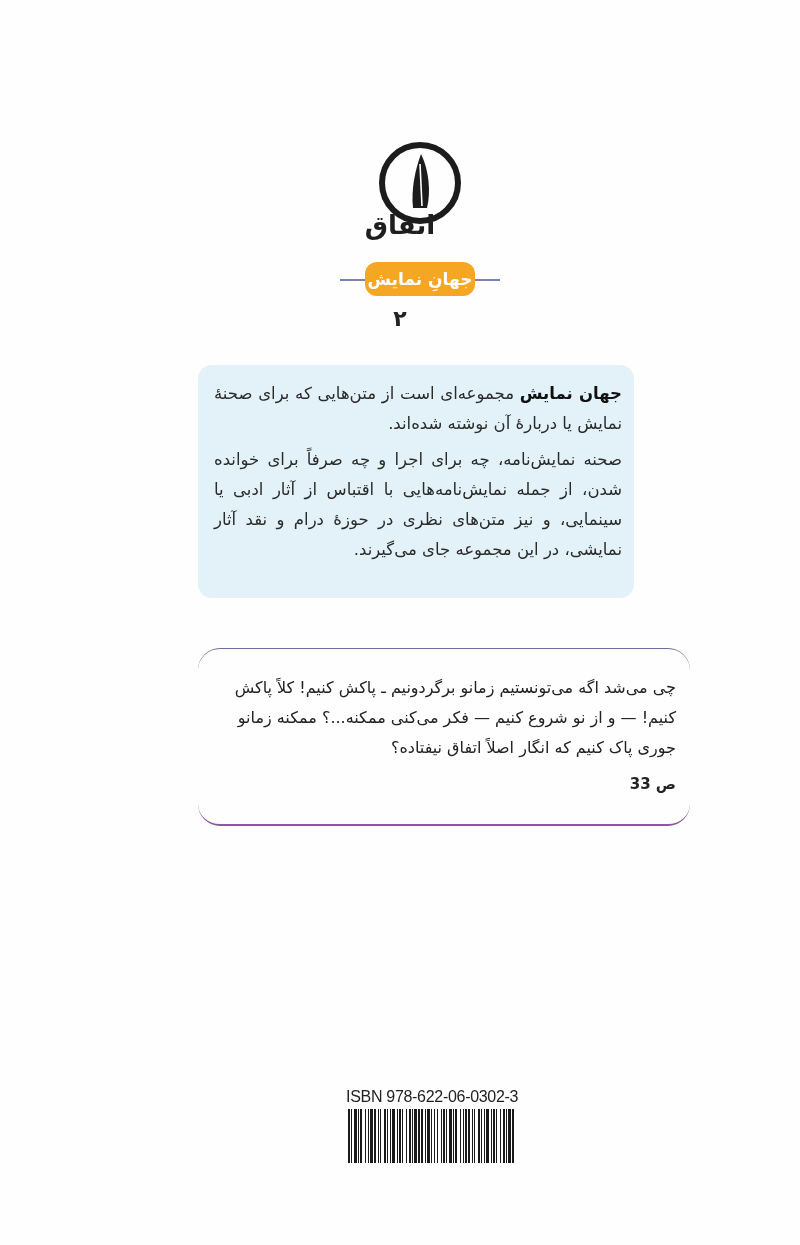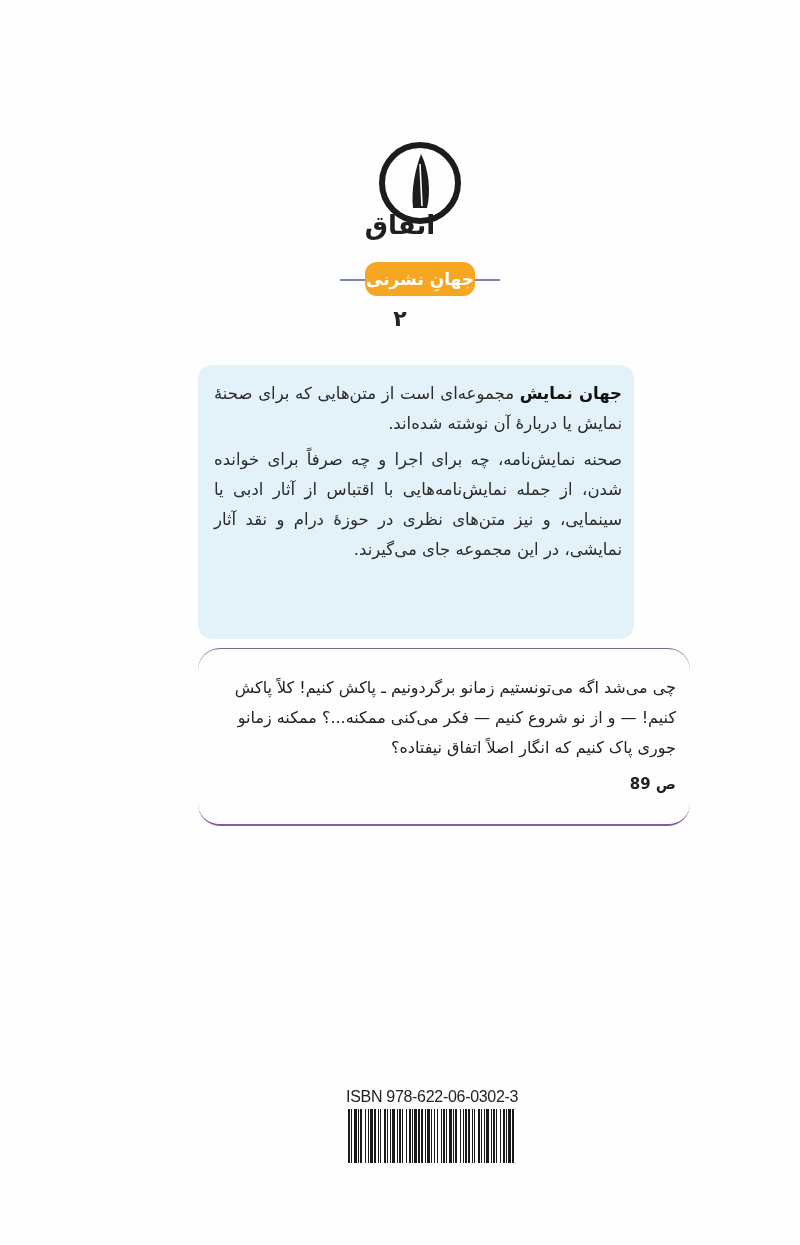--- a/index.html
+++ b/index.html
@@ -31,21 +31,21 @@
       background: #f5a623; border-radius: 12px;
       color: #fff; font-weight: bold; font-size: 17px;
       display: flex; align-items: center; justify-content: center;
       direction: rtl;
     }
     .series-number {
       position: absolute; left: 0; width: 800px; top: 306px;
       text-align: center; font-weight: bold; font-size: 22px; color: #222;
     }
     .blurb {
-      position: absolute; left: 198px; top: 365px; width: 436px; height: 274px;
+      position: absolute; left: 198px; top: 365px; width: 436px; height: 233px;
       background: #e2f2f8; border-radius: 14px;
       direction: rtl; box-sizing: border-box; padding: 14px 12px 10px 16px;
       font-size: 16.5px; line-height: 30px; color: #2a2a2a;
       text-align: justify;
     }
     .blurb p { margin: 0 0 6px 0; }
     .blurb b { font-weight: bold; color: #111; }
     .quote-box {
       position: absolute; left: 198px; top: 648px; width: 492px; height: 178px;
       box-sizing: border-box;
@@ -74,32 +74,32 @@
 <svg class="logo" viewBox="0 0 86 86">
   <circle cx="43" cy="43" r="38" fill="none" stroke="#1c1c1c" stroke-width="6"></circle>
   <path d="M44 14 C 52 30, 54 52, 50 68 L 36 68 C 34 50, 38 30, 44 14 Z" fill="#1c1c1c"></path>
   <path d="M43 24 L 45 66" stroke="#fefefe" stroke-width="1.6"></path>
 </svg>
 
 <div class="publisher">اتفاق</div>
 
 <div class="series-bar">
   <div class="series-line"></div>
-  <div class="series-badge">جهانِ نشرنی</div>
+  <div class="series-badge">جهانِ نمایش</div>
 </div>
 <div class="series-number">۲</div>
 
 <div class="blurb">
   <p><b>جهان نمایش</b><span> مجموعه‌ای است از متن‌هایی که برای صحنهٔ نمایش یا دربارهٔ آن نوشته شده‌اند.</span></p>
   <p>صحنه نمایش‌نامه، چه برای اجرا و چه صرفاً برای خوانده شدن، از جمله نمایش‌نامه‌هایی با اقتباس از آثار ادبی یا سینمایی، و نیز متن‌های نظری در حوزهٔ درام و نقد آثار نمایشی، در این مجموعه جای می‌گیرند.</p>
 </div>
 
 <div class="quote-box">
   <p class="quote-text">چی می‌شد اگه می‌تونستیم زمانو برگردونیم ـ پاکش کنیم! کلاً پاکش کنیم! — و از نو شروع کنیم — فکر می‌کنی ممکنه...؟ ممکنه زمانو جوری پاک کنیم که انگار اصلاً اتفاق نیفتاده؟</p>
-  <div class="page-ref">ص 89</div>
+  <div class="page-ref">ص 33</div>
 </div>
 
 <div class="isbn-label">ISBN 978-622-06-0302-3</div>
 <div class="barcode" id="barcode">
     <span style="width: 2px;"></span>
     <span class="gap" style="width: 1px;"></span>
     <span style="width: 1px;"></span>
     <span class="gap" style="width: 2px;"></span>
     <span style="width: 3px;"></span>
     <span class="gap" style="width: 1px;"></span>

